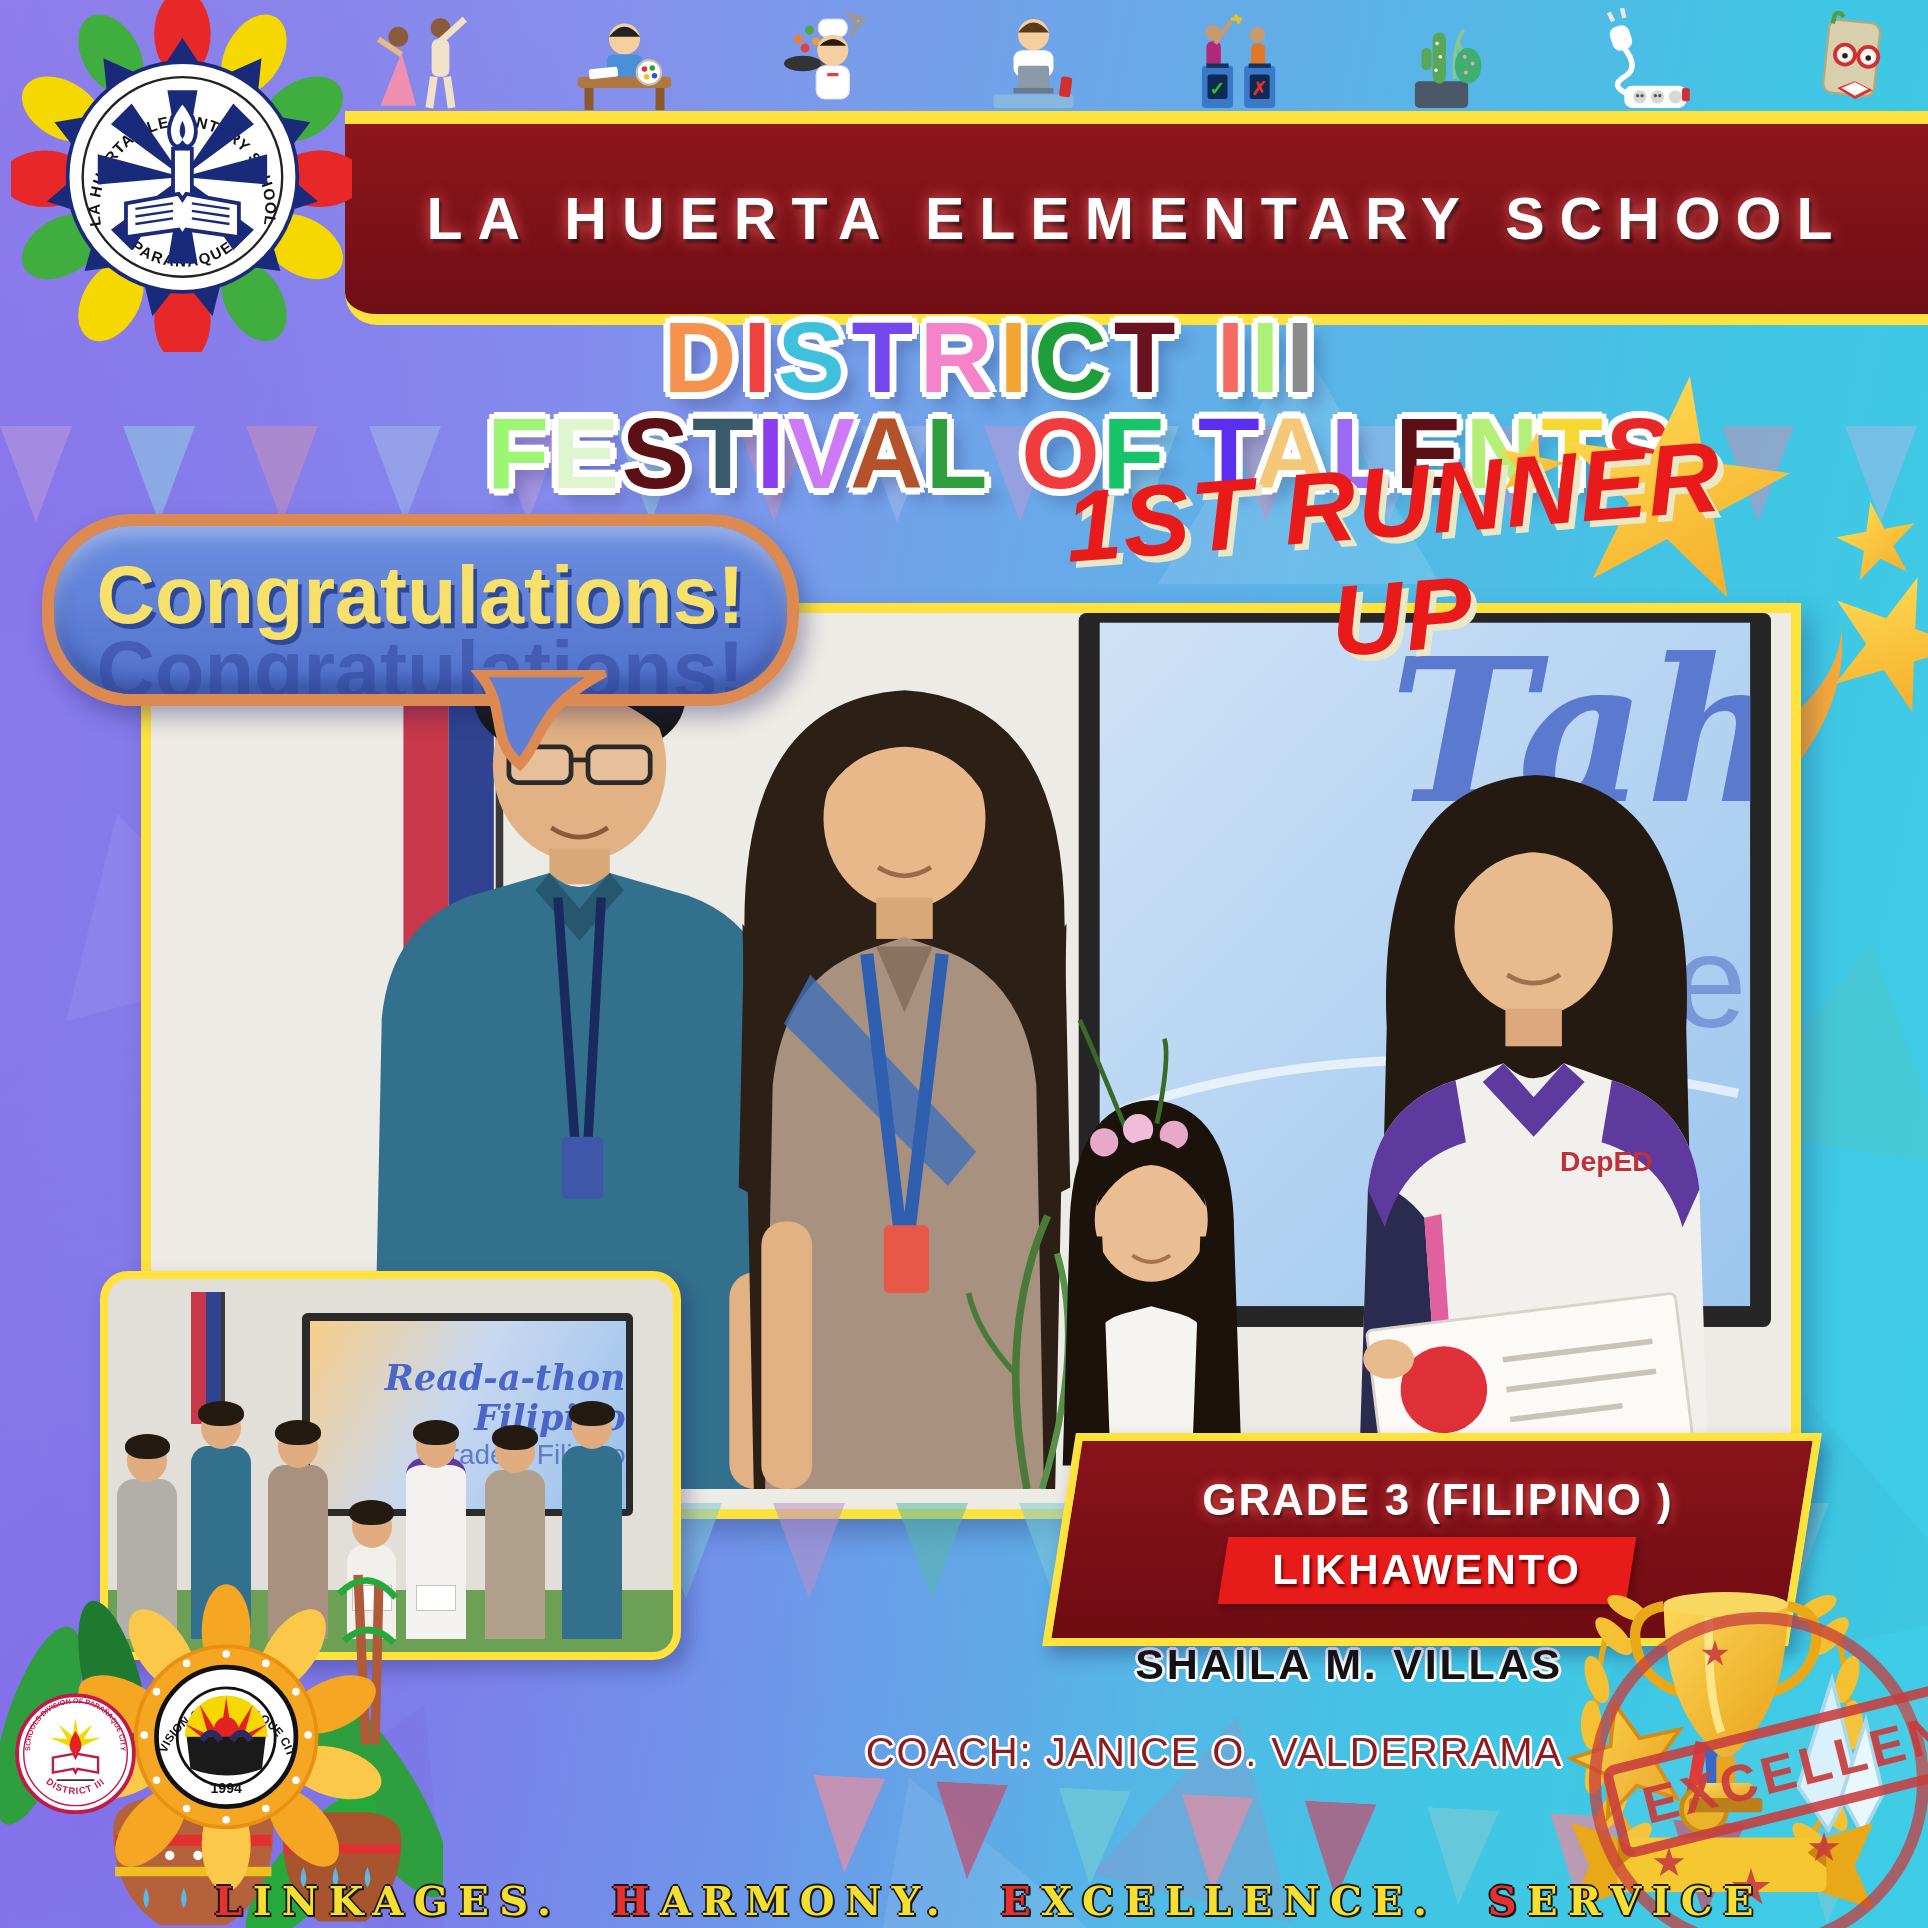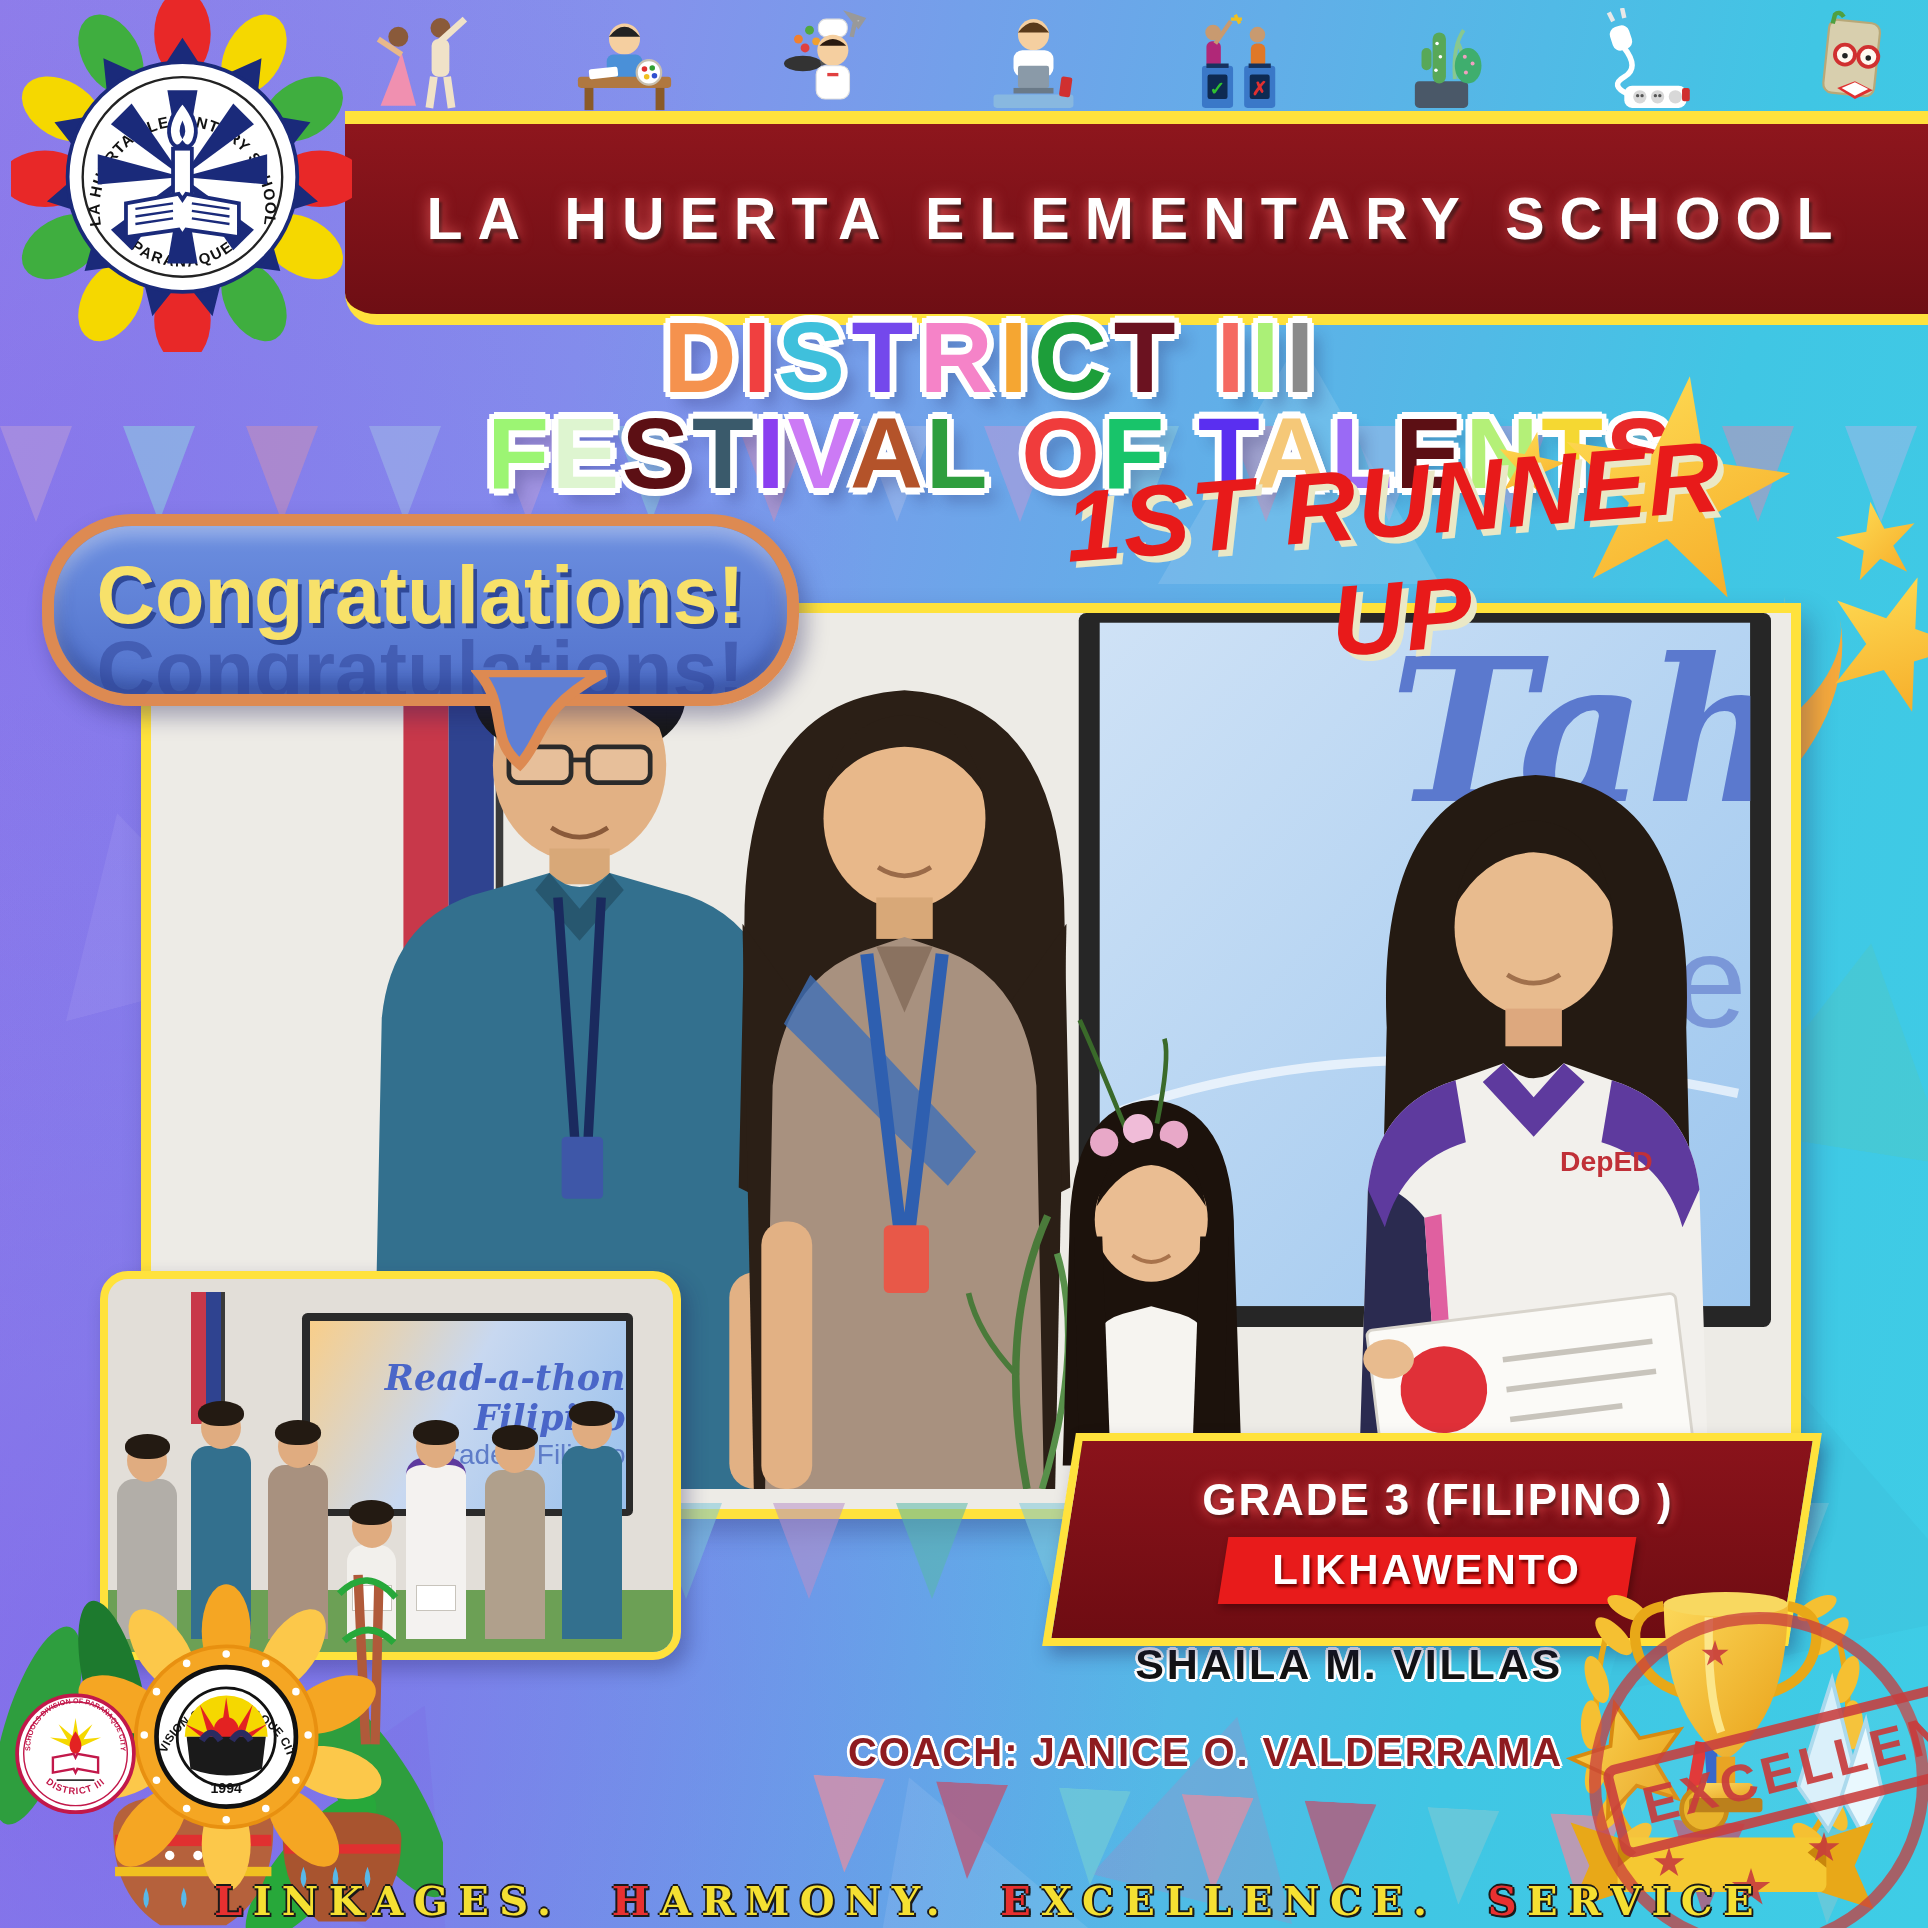--- a/index.html
+++ b/index.html
@@ -79,21 +79,21 @@
     display:flex;flex-direction:column;align-items:center;justify-content:center;gap:11.3px;
     box-shadow:7.5px 9.4px 17px rgba(30,30,90,.35);}
   .badge .unskew{transform:skewX(9deg);}
   .badge-grade{font-size:44px;font-weight:800;color:#fff;letter-spacing:1.9px;text-shadow:0 0 13px rgba(255,90,90,.95),1.9px 2.8px 2.8px #300204;}
   .badge-bar{background:#E81B1B;padding:9.4px 49px;box-shadow:2.8px 3.8px 7.5px rgba(40,0,0,.45);}
   .badge-event{font-size:42px;font-weight:800;color:#fff;letter-spacing:2.8px;text-shadow:1.9px 2.8px 2.8px #700;display:block;}
   
   .names{position:absolute;left:292px;top:1640px;width:1271px;z-index:6;text-align:right;}
   .winner{font-size:43px;font-weight:800;color:#121212;letter-spacing:2.8px;
     text-shadow:-2.8px 0 0 #fff,2.8px 0 0 #fff,0 -2.8px 0 #fff,0 2.8px 0 #fff,-1.9px -1.9px 0 #fff,1.9px 1.9px 0 #fff,-1.9px 1.9px 0 #fff,1.9px -1.9px 0 #fff;}
-  .coach{margin-top:41px;font-size:40px;font-weight:700;color:#8E1B20;letter-spacing:1.9px;
+  .coach{margin-top:41px;font-size:40px;font-weight:400;color:#8E1B20;letter-spacing:1.9px;
     text-shadow:-2.8px 0 0 #fff,2.8px 0 0 #fff,0 -2.8px 0 #fff,0 2.8px 0 #fff,-1.9px -1.9px 0 #fff,1.9px 1.9px 0 #fff,-1.9px 1.9px 0 #fff,1.9px -1.9px 0 #fff;}
   
   .deco-bl{position:absolute;left:0;top:1556px;width:443px;height:373px;z-index:9;}
   
   .deco-br{position:absolute;left:1516px;top:1495px;width:412px;height:433px;z-index:9;}
   .stamp{position:absolute;left:1606px;top:1716px;z-index:11;transform:rotate(-14deg);
     border:10.4px solid rgba(200,60,60,.88);border-radius:13px;padding:7.5px 22.6px;background:rgba(255,255,255,.05);}
   .stamp span{font-size:52px;font-weight:900;letter-spacing:4.7px;color:rgba(200,60,60,.92);}
   .stamp-ring{position:absolute;left:1589px;top:1612px;width:316px;height:316px;border:12.2px solid rgba(200,60,60,.75);
     border-radius:50%;z-index:10;}

